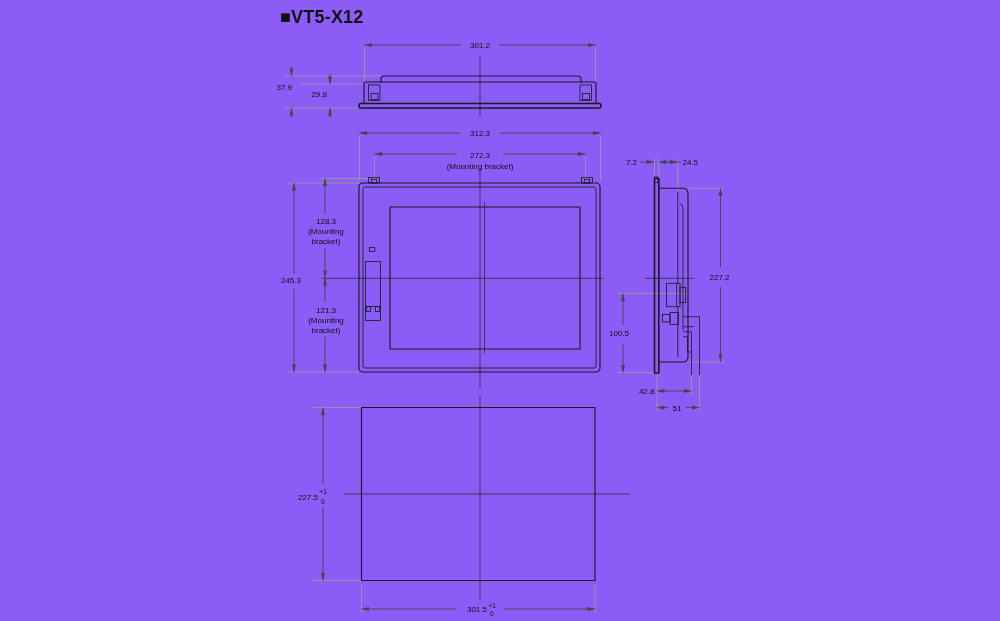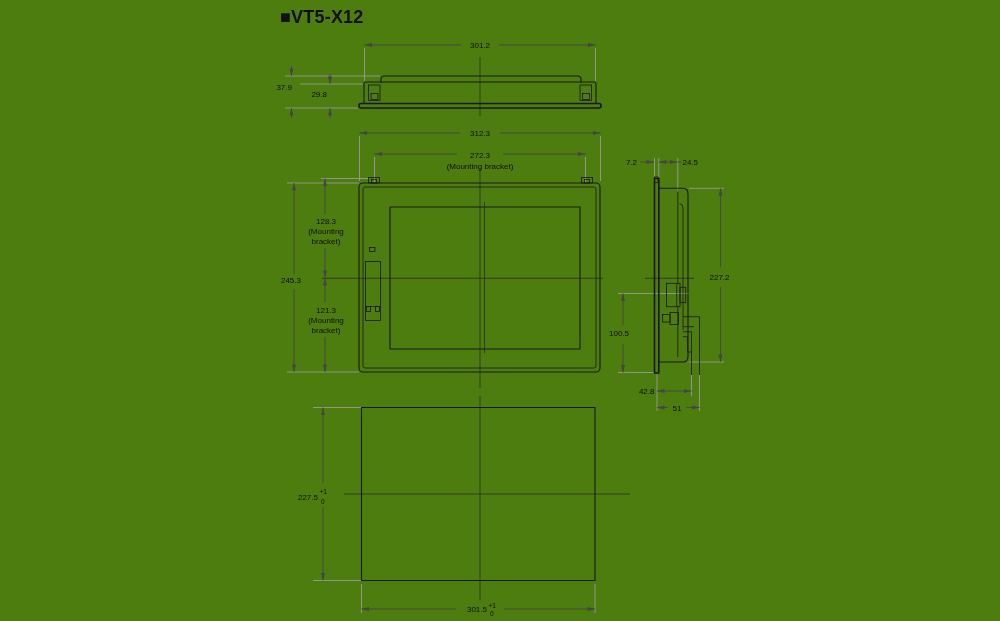--- a/index.html
+++ b/index.html
@@ -1,16 +1,16 @@
 <!DOCTYPE html>
 <html><head>
 <meta charset="utf-8">
 <style>
   html,body { margin:0; padding:0; background:#ffffff; }
-  #page { position:relative; width:1000px; height:621px; background:#4d7c0f; overflow:hidden; }
+  #page { position:relative; width:1000px; height:621px; background:#8b5cf6; overflow:hidden; }
   svg { display:block; }
   svg text { font-family:"Liberation Sans","DejaVu Sans",sans-serif; fill:#111111; }
   .title-text { font-size:18px; font-weight:bold; letter-spacing:0.2px; }
   .dim-text  { font-size:8px; }
   .tol-text  { font-size:6.5px; }
   .part  { fill:none; stroke:#1a1a1a; stroke-width:1.1; stroke-linejoin:round; stroke-linecap:square; }
   .part-thick { fill:none; stroke:#1a1a1a; stroke-width:1.6; stroke-linejoin:round; }
   .part-thin { fill:none; stroke:#1a1a1a; stroke-width:0.8; }
   .dim   { fill:none; stroke:#454545; stroke-width:0.9; }
   .ext   { fill:none; stroke:#9a9a9a; stroke-width:0.9; }

